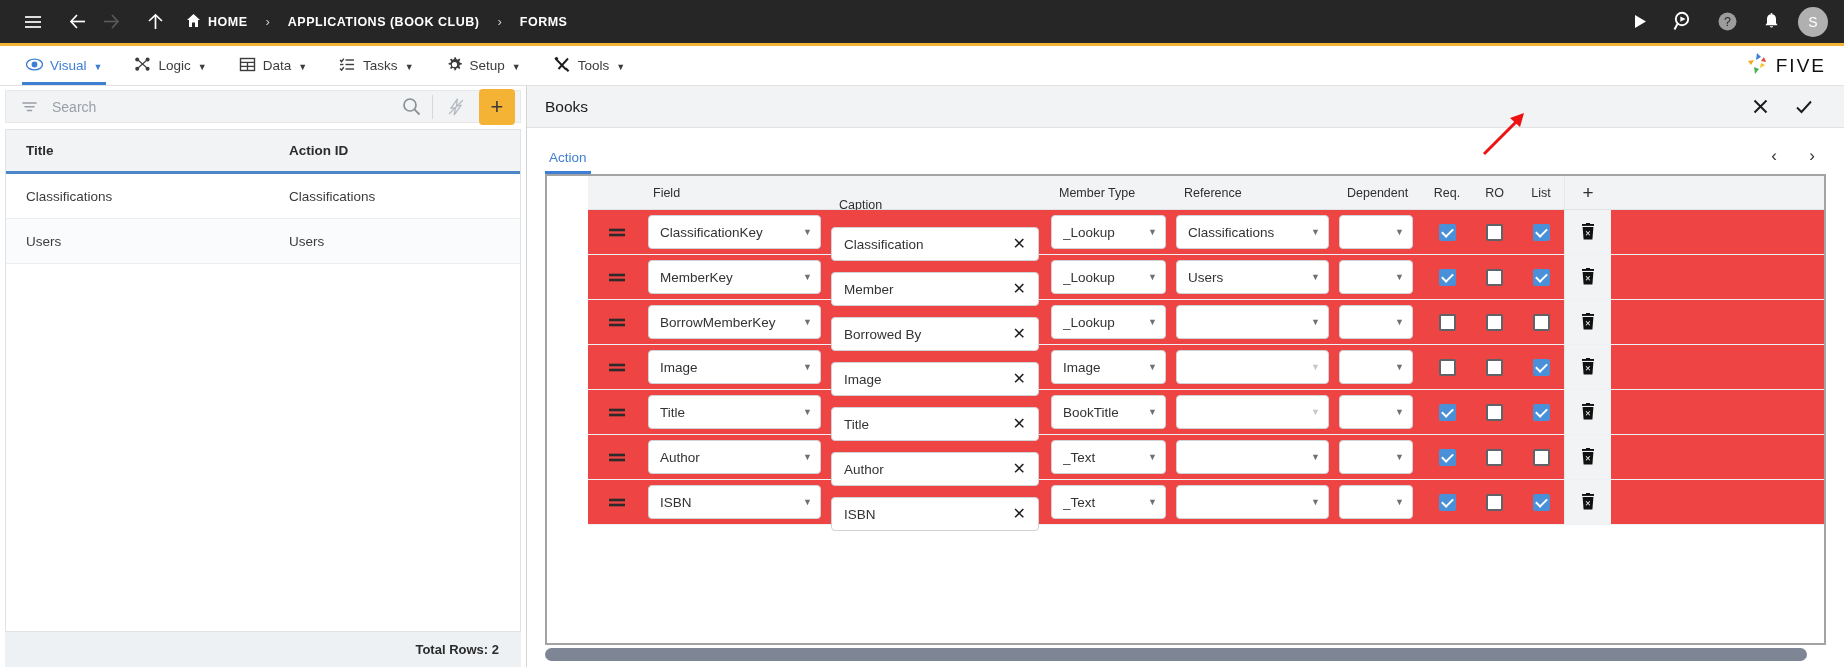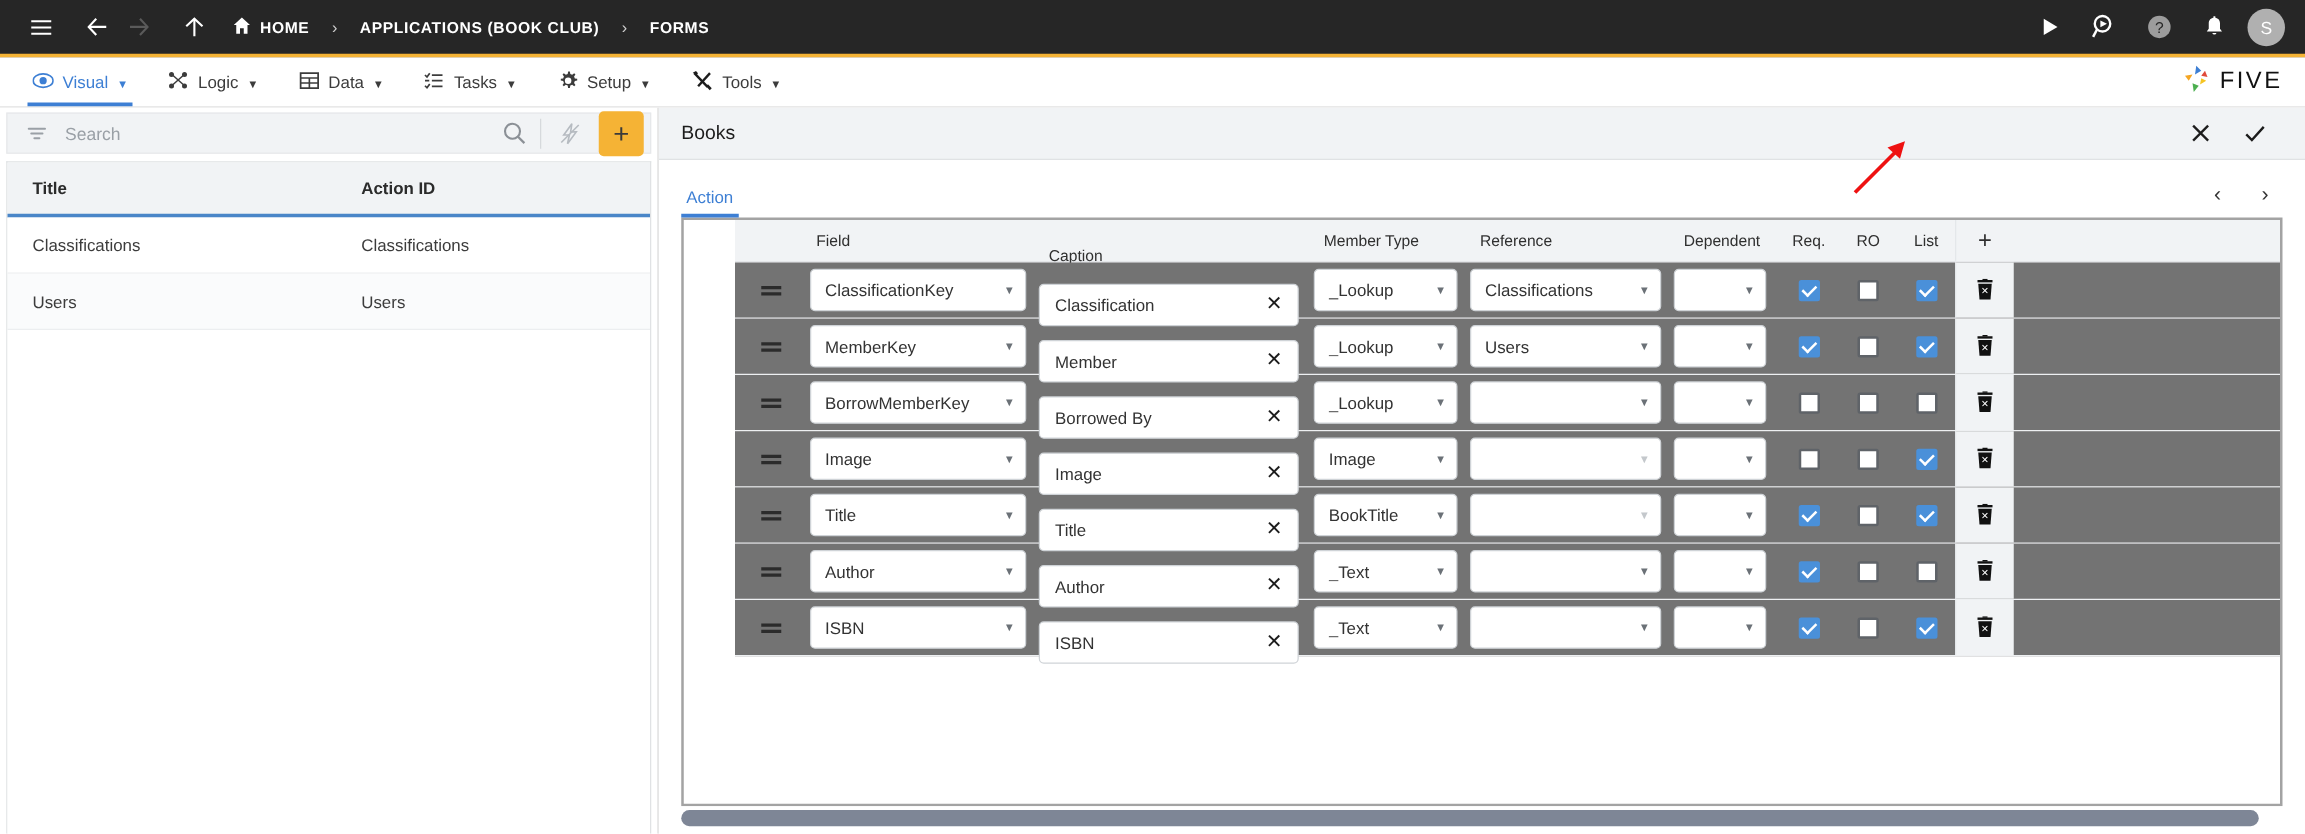--- a/index.html
+++ b/index.html
@@ -152,21 +152,21 @@
 
   
   .grid-wrap { margin: 0 18px; border: 2px solid #a3a3a3; flex: 1 1 auto; display: flex; flex-direction: column; overflow: hidden; background: #fff; padding-left: 41px; }
   .grid-head {
     height: 34px; background: #f1f3f5; border-bottom: 1px solid #dfe2e5;
     display: flex; align-items: center;
     font-size: 12.5px; color: #2f2f2f;
   }
   .grid-row {
     height: 45px; display: flex; align-items: center;
-    border-bottom: 1px solid #eef0f2; background: #737373;
+    border-bottom: 1px solid #eef0f2; background: #ef4444;
   }
   
   .c-drag   { width: 57px; flex: none; display: flex; align-items: center; justify-content: center; }
   .c-field  { width: 186px; flex: none; padding-left: 3px; }
   .c-cap    { width: 220px; flex: none; margin-top: 24px; }
   .c-disp   { width: 125px; flex: none; }
   .c-ref    { width: 163px; flex: none; }
   .c-dep    { width: 84px; flex: none; }
   .c-req    { width: 48px; flex: none; display: flex; justify-content: center; }
   .c-ro     { width: 47px; flex: none; display: flex; justify-content: center; }
@@ -434,20 +434,21 @@
       <div class="lt-row">
         <div class="lt-c1">Classifications</div>
         <div class="lt-c2">Classifications</div>
       </div>
       <div class="lt-row alt">
         <div class="lt-c1">Users</div>
         <div class="lt-c2">Users</div>
       </div>
       <div class="lt-fill"></div>
     </div>
+    <div class="lt-foot">Total Rows: 2</div>
   </div>
 
   <div class="right-pane">
     <div class="rp-header">
       <div class="rp-title">Books</div>
       <div class="rp-spacer"></div>
       <div class="hdr-icon">
         <svg width="17" height="17" viewBox="0 0 17 17">
             <g stroke="#1c1c1c" stroke-width="1.9">
               <line x1="2.5" y1="2.5" x2="14.5" y2="14.5"></line>

